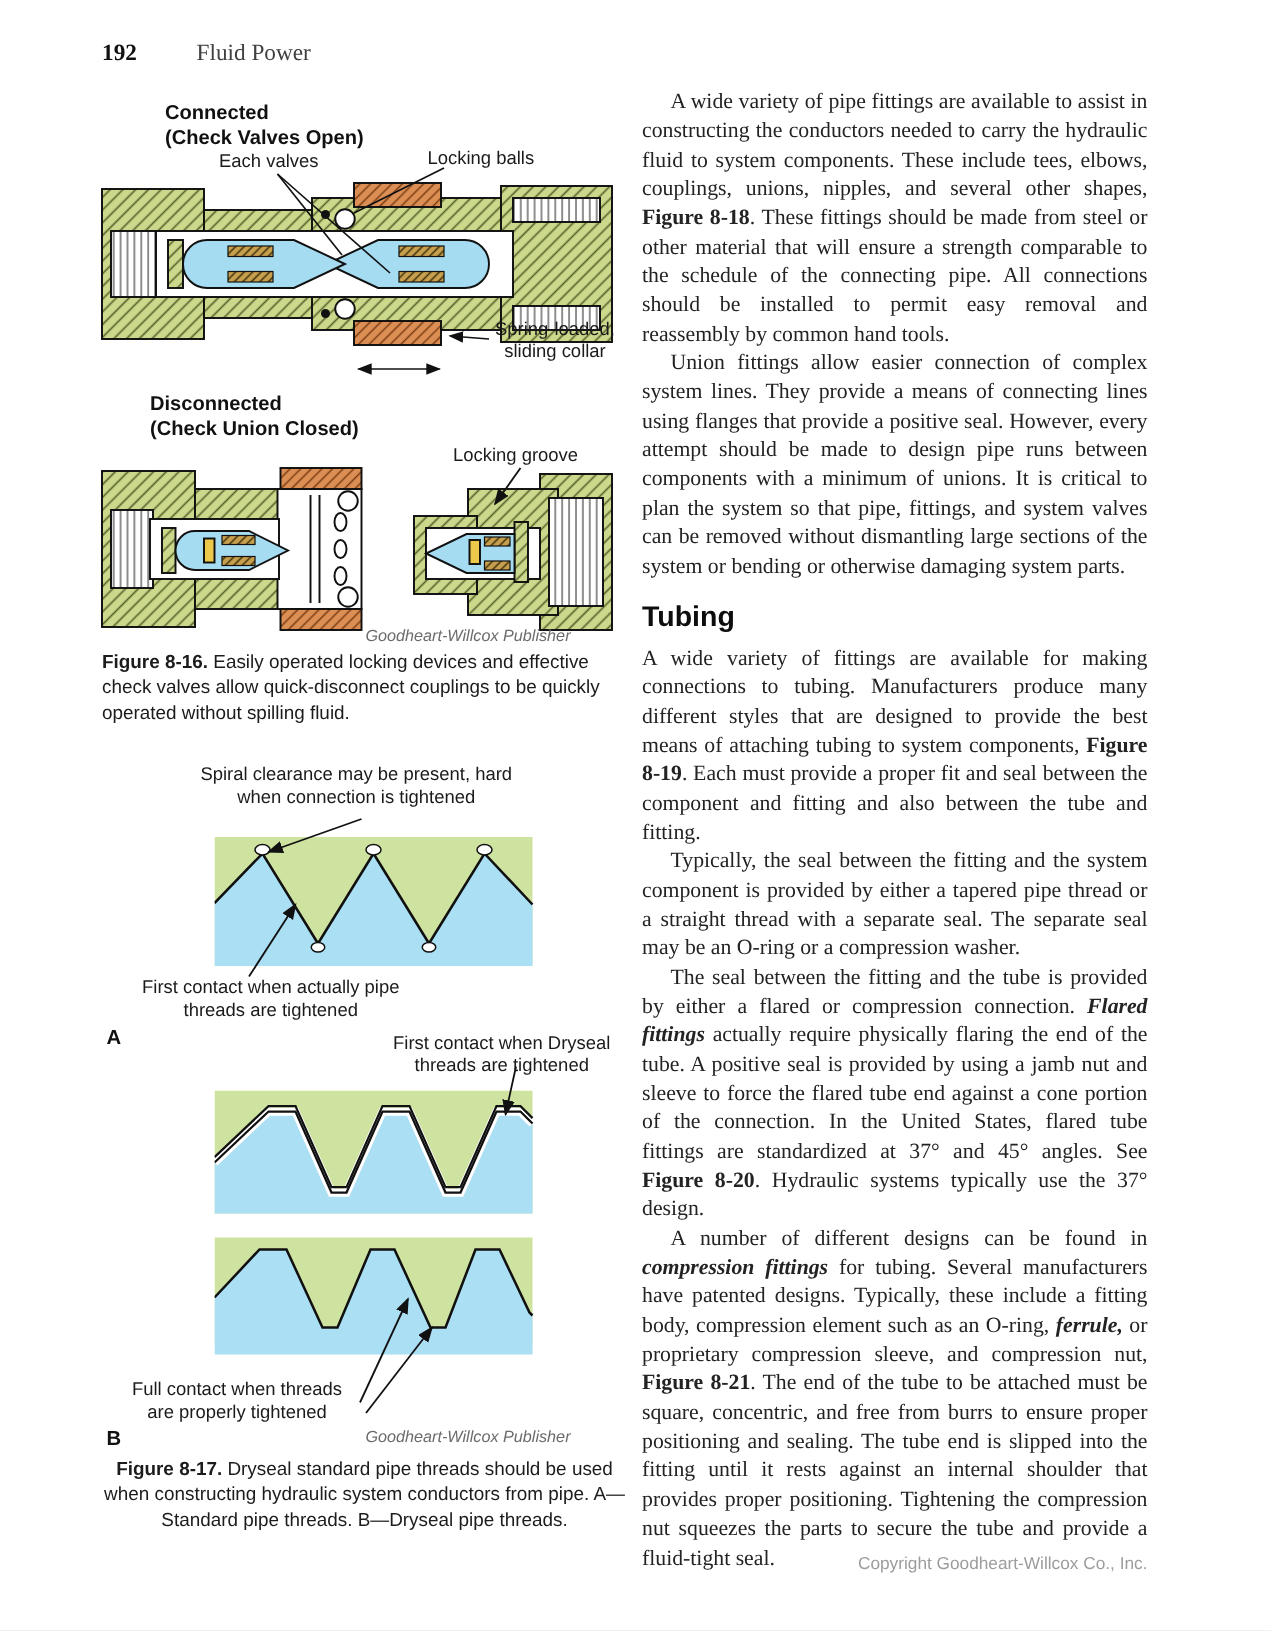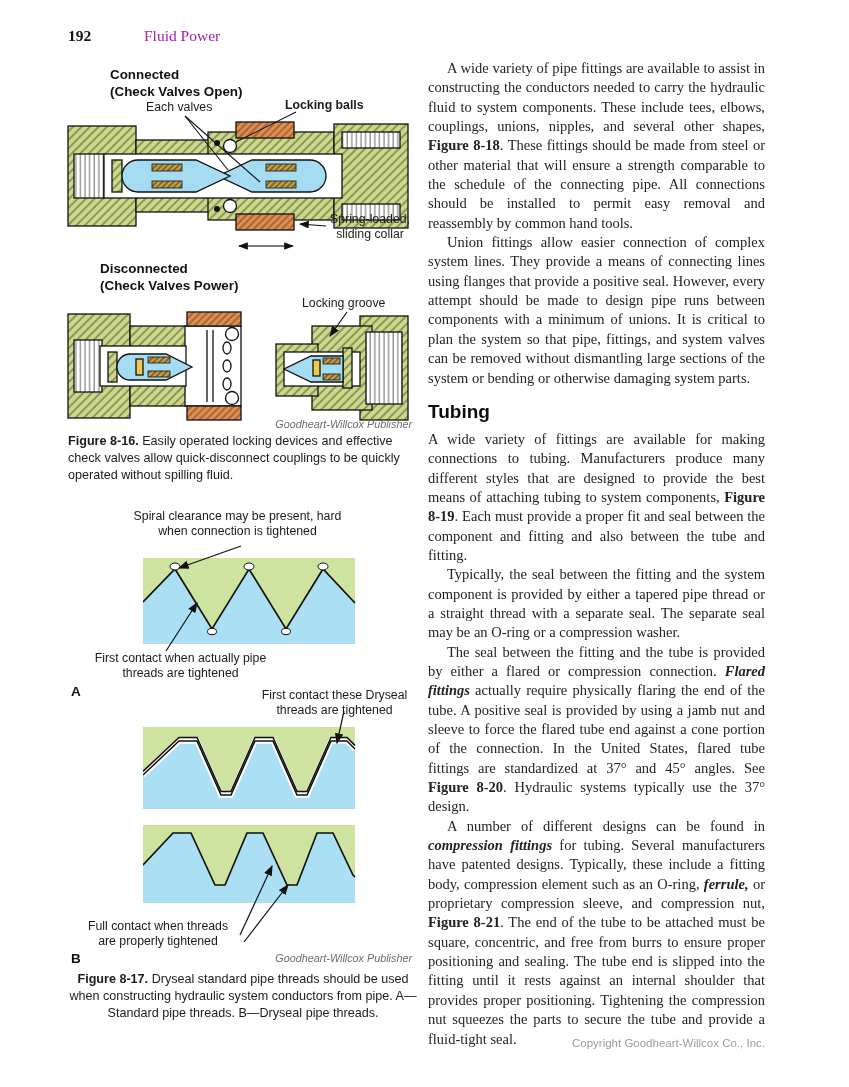--- a/index.html
+++ b/index.html
@@ -1,24 +1,24 @@
 <!DOCTYPE html>
 <html><head>
 <meta charset="utf-8">
 <style>
   html,body{margin:0;padding:0;background:#e8e8e8;}
   .page{position:relative;width:849px;height:1087px;background:#ffffff;overflow:hidden;
         font-family:"Liberation Sans",sans-serif;color:#1b1b1b;}
   .abs{position:absolute;}
   .pgnum{position:absolute;left:68px;top:27px;font:bold 15.5px/18px "Liberation Serif",serif;color:#111;}
-  .chap{position:absolute;left:144px;top:27px;font:15.5px/18px "Liberation Serif",serif;color:#a21caf;}
+  .chap{position:absolute;left:131px;top:27px;font:15.5px/18px "Liberation Serif",serif;color:#404040;}
   .lbl{position:absolute;font:12.3px/15.2px "Liberation Sans",sans-serif;color:#1b1b1b;text-align:center;}
   .dtitle{position:absolute;font:bold 13.4px/16.5px "Liberation Sans",sans-serif;color:#111;text-align:left;}
   .ablabel{position:absolute;font:bold 13.5px/15px "Liberation Sans",sans-serif;color:#111;}
-  .credit{position:absolute;font:italic 10.8px/13px "Liberation Sans",sans-serif;color:#6b6b6b;text-align:right;}
+  .credit{position:absolute;font:italic 10.8px/13px "Liberation Sans",sans-serif;color:#6b6b6b;text-align:center;}
   .cap{position:absolute;width:350px;font:12.6px/17px "Liberation Sans",sans-serif;color:#1c1c1c;}
   .cap .b{font-weight:bold;}
   .article{position:absolute;left:428px;top:59px;width:337px;}
   .article p{margin:0;text-align:justify;font:14.5px/19.35px "Liberation Serif",serif;color:#232323;}
   .article p.ind{text-indent:19px;}
   .article h2{font:bold 19px/22px "Liberation Sans",sans-serif;color:#0d0d0d;margin:13px 0 7px 0;}
   .b{font-weight:bold;}
   .bi{font-weight:bold;font-style:italic;}
   .footer{position:absolute;left:428px;top:1036px;width:337px;text-align:right;
           font:11.5px/14px "Liberation Sans",sans-serif;color:#9c9c9c;}
@@ -29,21 +29,21 @@
 <div class="page">
 
   <div class="pgnum">192</div>
   <div class="chap">Fluid Power</div>
 
   <div class="dtitle" style="left:110px;top:67px;width:250px;">
     <div>Connected</div>
     <div>(Check Valves Open)</div>
   </div>
   <div class="lbl" style="left:146px;top:100px;">Each valves</div>
-  <div class="lbl" style="left:285px;top:98px;font-weight:bold;">Locking balls</div>
+  <div class="lbl" style="left:285px;top:98px;">Locking balls</div>
 
   <svg class="abs" style="left:60px;top:96px;" width="356" height="164" viewBox="0 0 356 164">
     <defs>
       <pattern id="hg1" patternUnits="userSpaceOnUse" width="6" height="6" patternTransform="rotate(45)">
         <rect width="6" height="6" fill="#ccd98d"></rect>
           <line x1="1" y1="0" x2="1" y2="6" stroke="#55632a" stroke-width="1.1"></line>
       </pattern>
       <pattern id="ho1" patternUnits="userSpaceOnUse" width="5" height="5" patternTransform="rotate(45)">
         <rect width="5" height="5" fill="#dc8f55"></rect>
           <line x1="1" y1="0" x2="1" y2="5" stroke="#7c3c10" stroke-width="1"></line>
@@ -93,21 +93,21 @@
     </g>
   </svg>
 
   <div class="lbl" style="left:324px;top:212px;width:92px;">
     <div>Spring-loaded,</div>
     <div>sliding collar</div>
   </div>
 
   <div class="dtitle" style="left:100px;top:261px;width:250px;">
     <div>Disconnected</div>
-    <div>(Check Valves Power)</div>
+    <div>(Check Union Closed)</div>
   </div>
   <div class="lbl" style="left:302px;top:296px;">Locking groove</div>
 
   <svg class="abs" style="left:60px;top:296px;" width="356" height="136" viewBox="0 0 356 136">
     <defs>
       <pattern id="hg2" patternUnits="userSpaceOnUse" width="6" height="6" patternTransform="rotate(45)">
         <rect width="6" height="6" fill="#ccd98d"></rect>
           <line x1="1" y1="0" x2="1" y2="6" stroke="#55632a" stroke-width="1.1"></line>
       </pattern>
       <pattern id="ho2" patternUnits="userSpaceOnUse" width="5" height="5" patternTransform="rotate(45)">
@@ -180,21 +180,21 @@
     <ellipse cx="69" cy="75.5" rx="4.5" ry="3.2" fill="#fff" stroke="#111" stroke-width="1"></ellipse>
     <ellipse cx="143" cy="75.5" rx="4.5" ry="3.2" fill="#fff" stroke="#111" stroke-width="1"></ellipse>
   </svg>
 
   <div class="lbl" style="left:68px;top:651px;width:225px;">
     <div>First contact when actually pipe</div>
     <div>threads are tightened</div>
   </div>
   <div class="ablabel" style="left:71px;top:684px;">A</div>
   <div class="lbl" style="left:252px;top:688px;width:165px;">
-    <div>First contact these Dryseal</div>
+    <div>First contact when Dryseal</div>
     <div>threads are tightened</div>
   </div>
 
   <svg class="abs" style="left:143px;top:727px;" width="214" height="84" viewBox="0 0 214 84">
     <rect x="0" y="0" width="212" height="82" fill="#cfe3a0"></rect>
     <path d="M0,48 L36,14 H54 L78,68 H88 L112,14 H130 L154,68 H164 L188,14 H204 L212,22 L212,82 L0,82 Z" fill="#abdff4"></path>
     <path d="M0,48 L36,14 H54 L78,68 H88 L112,14 H130 L154,68 H164 L188,14 H204 L212,22" fill="none" stroke="#fff" stroke-width="5.5"></path>
     <path d="M0,48 L36,14 H54 L78,68 H88 L112,14 H130 L154,68 H164 L188,14 H204 L212,22" fill="none" stroke="#111" stroke-width="1.5"></path>
     <path d="M0,48 L36,14 H54 L78,68 H88 L112,14 H130 L154,68 H164 L188,14 H204 L212,22" transform="translate(0,-3.6)" fill="none" stroke="#111" stroke-width="1.5"></path>
   </svg>

